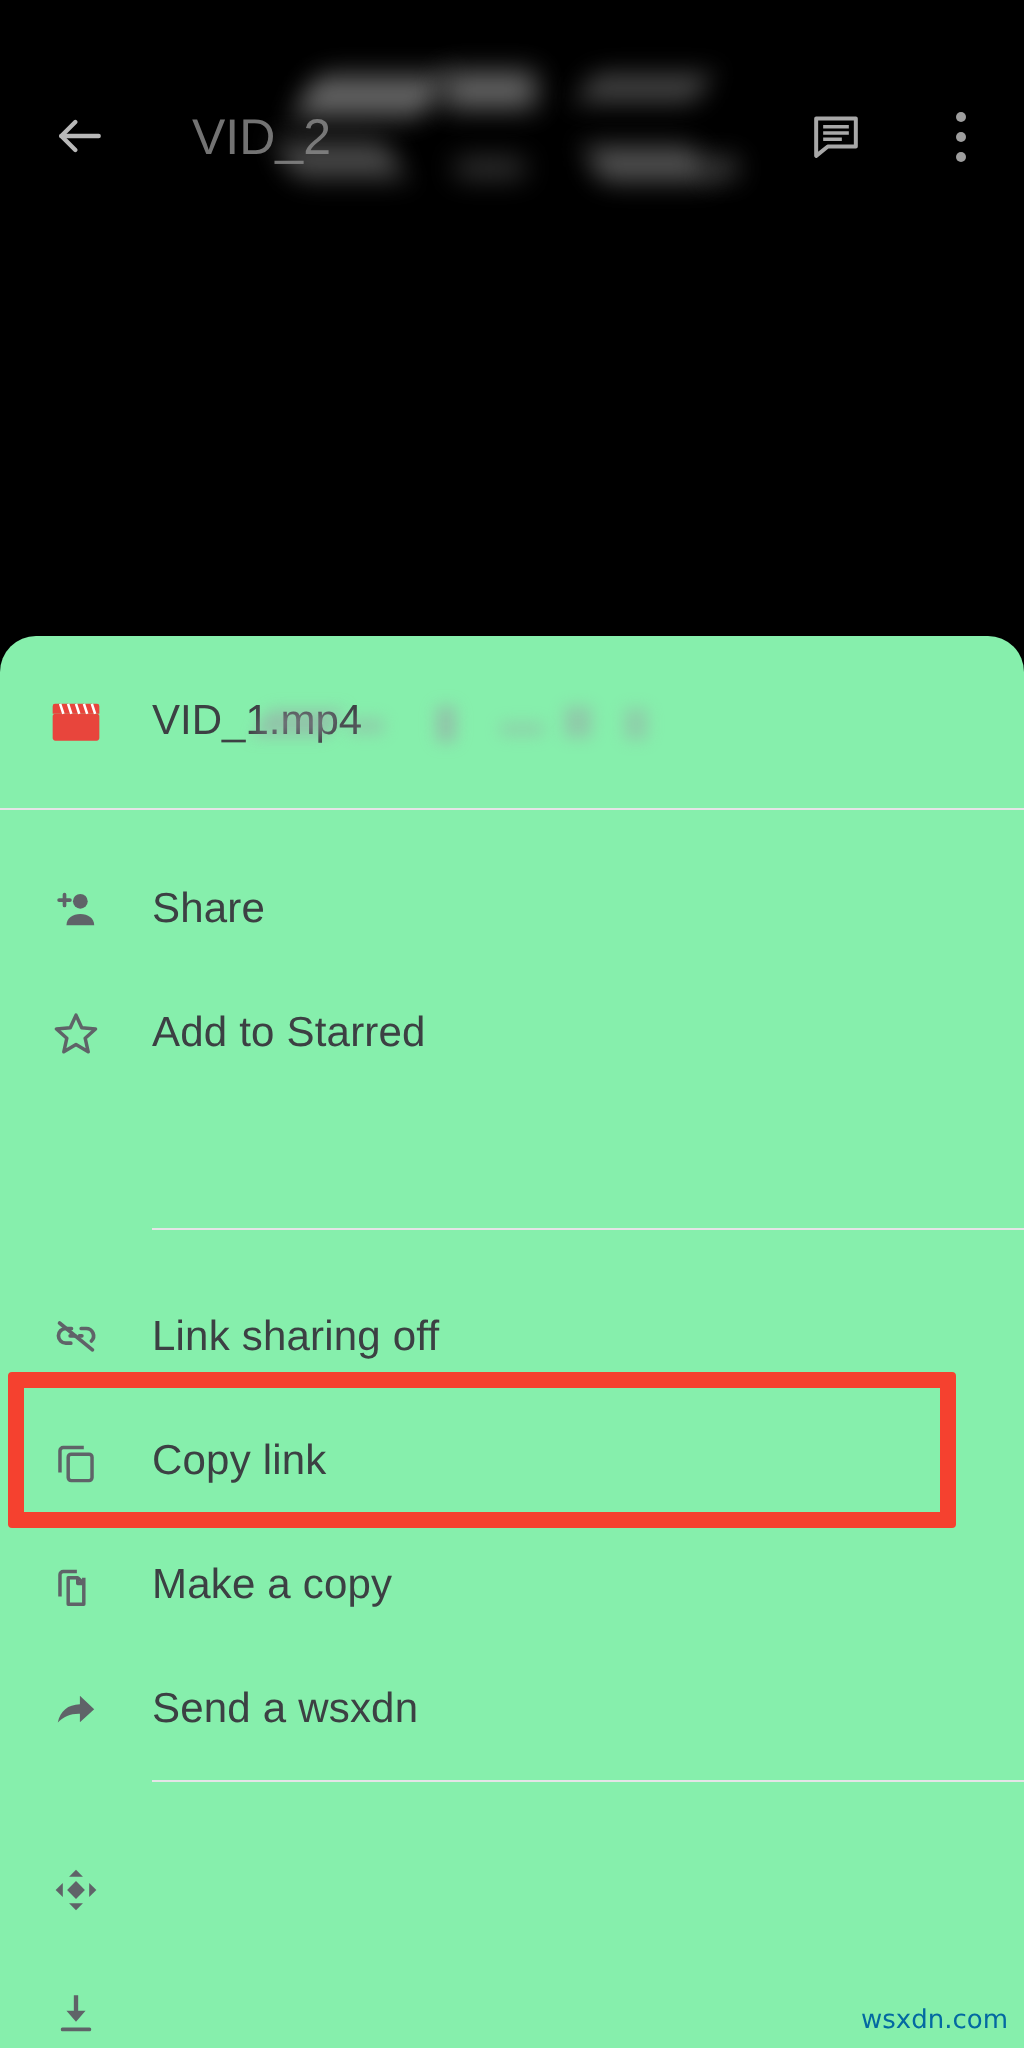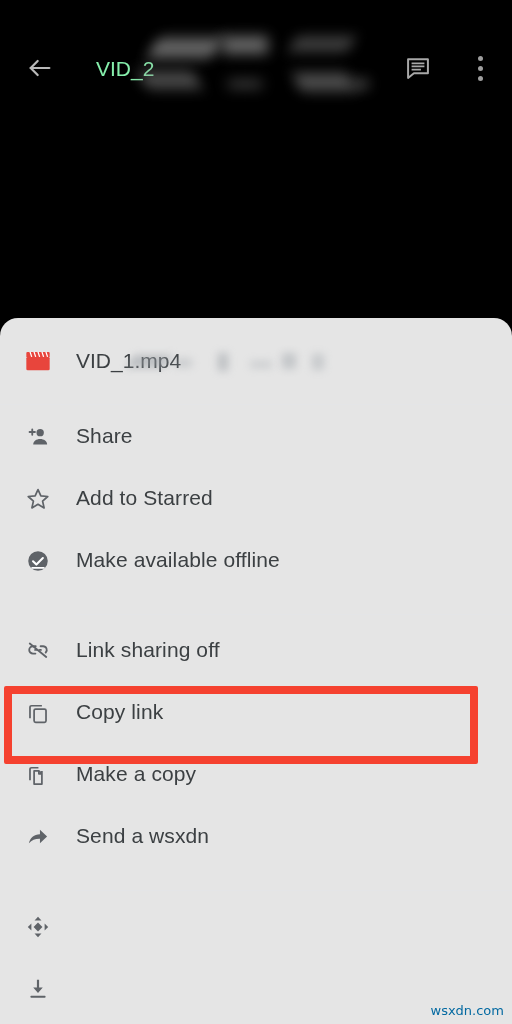--- a/index.html
+++ b/index.html
@@ -22,22 +22,22 @@
     background: #000;
   }
   .tb-back {
     position: absolute; left: 20px; top: 48px;
     width: 40px; height: 40px;
     display: flex; align-items: center; justify-content: center;
   }
   .tb-title {
     position: absolute; left: 96px; top: 52px;
     width: 290px; height: 34px;
-    color: #86efac;
-    font-size: 21px;
+    color: #737373;
+    font-size: 25px;
     line-height: 34px;
     white-space: nowrap;
     overflow: hidden;
   }
   
   .blur-smear { position: absolute; left: 140px; top: 32px; width: 260px; height: 70px; pointer-events: none; }
   .smear {
     position: absolute;
     background: #8a8a8a;
     filter: blur(7px);
@@ -61,21 +61,21 @@
     width: 36px; height: 40px;
     display: flex; flex-direction: column; align-items: center; justify-content: center;
     gap: 5px;
   }
   .tb-more i { display:block; width: 5px; height: 5px; border-radius: 50%; background: #9e9e9e; }
 
   
   .sheet {
     position: absolute; left: 0; top: 318px;
     width: 512px; height: 706px;
-    background: #e5e5e5;
+    background: #86efac;
     border-radius: 18px 18px 0 0;
   }
 
   
   .file-row {
     position: absolute; left: 0; top: 0;
     width: 512px; height: 86px;
     display: flex; align-items: center;
   }
   .file-icon { width: 76px; display: flex; justify-content: center; align-items: center; }
@@ -102,21 +102,21 @@
   }
   .divider-inset {
     position: absolute; left: 76px; width: 436px; height: 1px;
     background: #e4e5e7;
   }
 
   
   .menu-item {
     position: absolute; left: 0;
     width: 512px; height: 62px;
-    display: flex; align-items: flex-start;
+    display: flex; align-items: center;
     background: transparent;
   }
   .mi-icon {
     width: 76px; min-width: 76px;
     display: flex; align-items: center; justify-content: center;
   }
   .mi-label {
     font-size: 21px;
     color: #3c4043;
     letter-spacing: .1px;
@@ -219,30 +219,20 @@
 
     <div class="menu-item" style="top:168px">
       <span class="mi-icon">
         <svg width="26" height="26" viewBox="0 0 24 24" fill="none" stroke="#5f6368" stroke-width="1.6" stroke-linejoin="round">
           <path d="M12 3.3l2.65 5.77 6.35.62-4.77 4.25 1.4 6.26L12 16.9l-5.63 3.3 1.4-6.26L3 9.69l6.35-.62z"></path>
         </svg>
       </span>
       <span class="mi-label">Add to Starred</span>
     </div>
 
-    <div class="menu-item" style="top:230px">
-      <span class="mi-icon">
-        <svg width="26" height="26" viewBox="0 0 24 24">
-          <circle cx="12" cy="12" r="9" fill="#5f6368"></circle>
-          <path d="M7.4 12.2l3.1 3.1 6-6" fill="none" stroke="#ffffff" stroke-width="1.9" stroke-linecap="round" stroke-linejoin="round"></path>
-          <path d="M6.6 18.3h10.8" stroke="#ffffff" stroke-width="1.7" stroke-linecap="round"></path>
-        </svg>
-      </span>
-      <span class="mi-label">Make available offline</span>
-    </div>
 
     <div class="divider-inset" style="top:296px"></div>
 
     <div class="menu-item" style="top:320px">
       <span class="mi-icon">
         <svg width="26" height="26" viewBox="0 0 24 24" fill="none" stroke="#5f6368" stroke-width="1.7" stroke-linecap="round">
           <path d="M9.6 14.4H7.3a3.4 3.4 0 0 1 0-6.8h2.6"></path>
           <path d="M14.4 7.6h2.3a3.4 3.4 0 0 1 2.4 5.8"></path>
           <path d="M9.3 11h2.2M13.6 11h1.1"></path>
           <path d="M4.4 5.1l15.2 12.4"></path>

